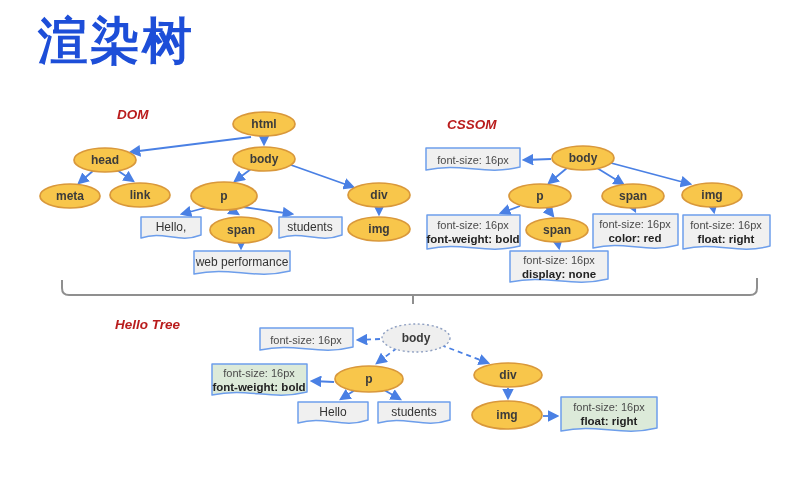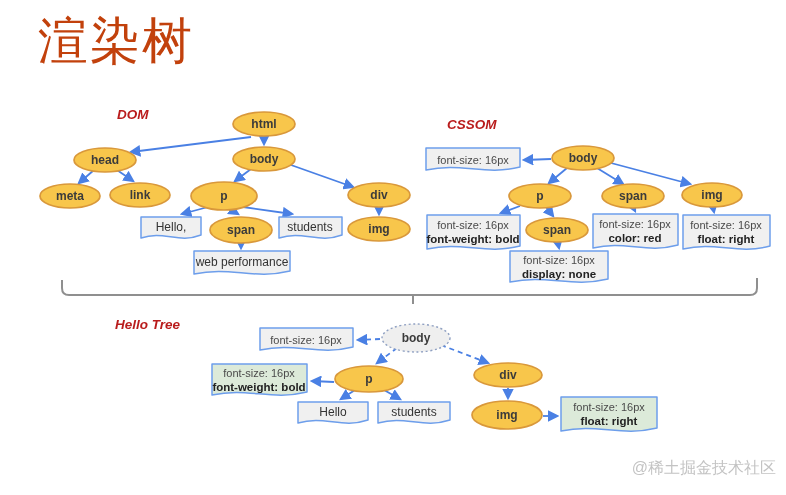--- a/index.html
+++ b/index.html
@@ -1,20 +1,20 @@
 <!DOCTYPE html>
 <html style="--node_fill: #F8C64B; --node_border: #D9983B; --arrow_blue: #4A80E4; --box_fill: #F0F0F0; --box_border: #6D9EEB; --green_fill: #DCEAD9; --merged_fill: #EFEFEF; --bracket_gray: #8F8F8F;"><head>
 <meta charset="utf-8">
 <style>
   html,body{margin:0;padding:0;background:#fff;}
   #canvas{position:relative;width:786px;height:495px;background:#ffffff;overflow:hidden;
           font-family:"Liberation Sans",sans-serif;}
   #diagram{position:absolute;left:0;top:0;}
   .page-title{position:absolute;left:38px;top:8px;font-family:"Liberation Serif","DejaVu Serif",serif;
-              font-size:50px;font-weight:400;color:#c2410c;letter-spacing:2px;}
+              font-size:50px;font-weight:700;color:#1d4ed8;letter-spacing:2px;}
   .sec-lbl{position:absolute;font-style:italic;font-weight:bold;font-size:13.5px;color:#b91c1c;}
   #lbl-dom{left:117px;top:107px;}
   #lbl-cssom{left:447px;top:117px;}
   #lbl-render{left:115px;top:317px;}
   .watermark{position:absolute;right:10px;top:458px;font-size:16px;color:#c3c3c3;}
 
   ellipse.node{fill:var(--node_fill);stroke:var(--node_border);stroke-width:1.7;}
   ellipse.merged{fill:var(--merged_fill);stroke:#8fa0c2;stroke-width:1.4;stroke-dasharray:2 2.6;}
   path.doc{fill:var(--box_fill);stroke:var(--box_border);stroke-width:1.5;stroke-linejoin:round;}
   path.doc.green{fill:var(--green_fill);}
@@ -215,14 +215,13 @@
         <text class="nl" x="507" y="419">img</text>
       </g>
       <g>
         <path class="doc green" transform="translate(561,397)" d="M0,0 H96 V31 C59.5,40 36.5,26 0,34 Z"></path>
         <text class="bt" x="609" y="411">font-size: 16px</text>
         <text class="b2" x="609" y="425">float: right</text>
       </g>
     </g>
   </svg>
 
-  <div class="watermark">@稀土掘金技术社区</div>
 </div>
 
 </body></html>

